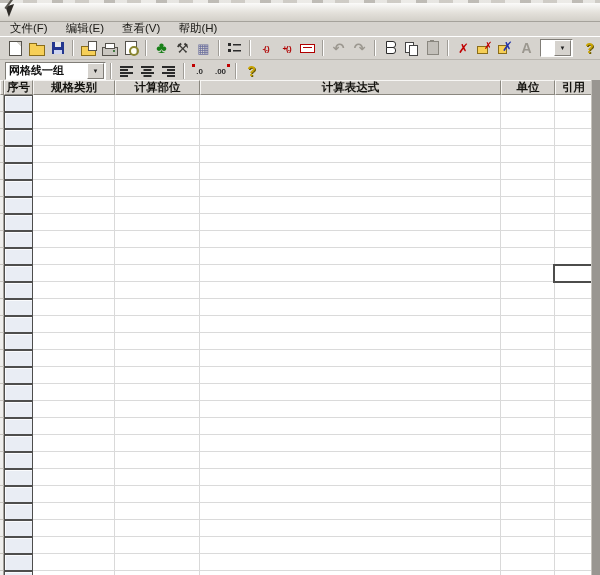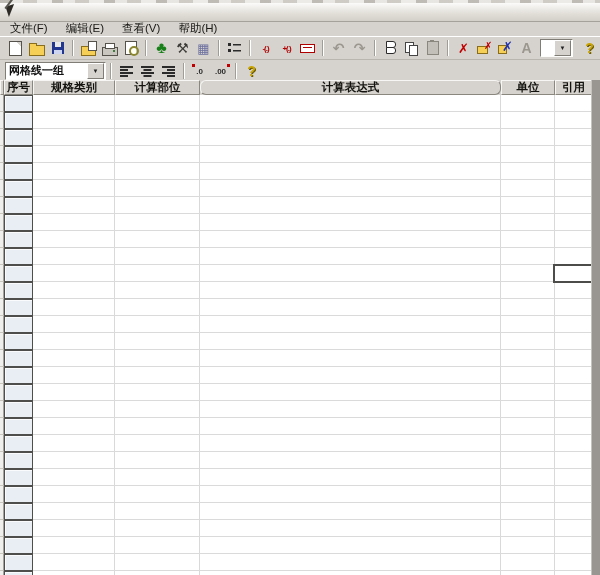--- a/index.html
+++ b/index.html
@@ -252,21 +252,21 @@
   <span class="tbtn">
       <span class="help-glyph">?</span>
     </span>
 </div>
 
 <div class="grid-header" id="grid-header">
     <div class="hcell" style="width: 4px;"></div>
     <div class="hcell" style="width: 29px;">序号</div>
     <div class="hcell" style="width: 82px;">规格类别</div>
     <div class="hcell" style="width: 85px;">计算部位</div>
-    <div class="hcell" style="width: 301px; border-radius: 6px;">计算表达式</div>
+    <div class="hcell" style="width: 301px;">计算表达式</div>
     <div class="hcell" style="width: 54px;">单位</div>
     <div class="hcell" style="width: 37px;">引用</div>
   </div>
 <div class="grid-body" id="grid-body">
     <div class="grow">
       <div class="cell strip"></div>
       <div class="cell idx" style="width: 29px;"></div>
       <div class="cell" style="width: 82px;"></div>
       <div class="cell" style="width: 85px;"></div>
       <div class="cell" style="width: 301px;"></div>

